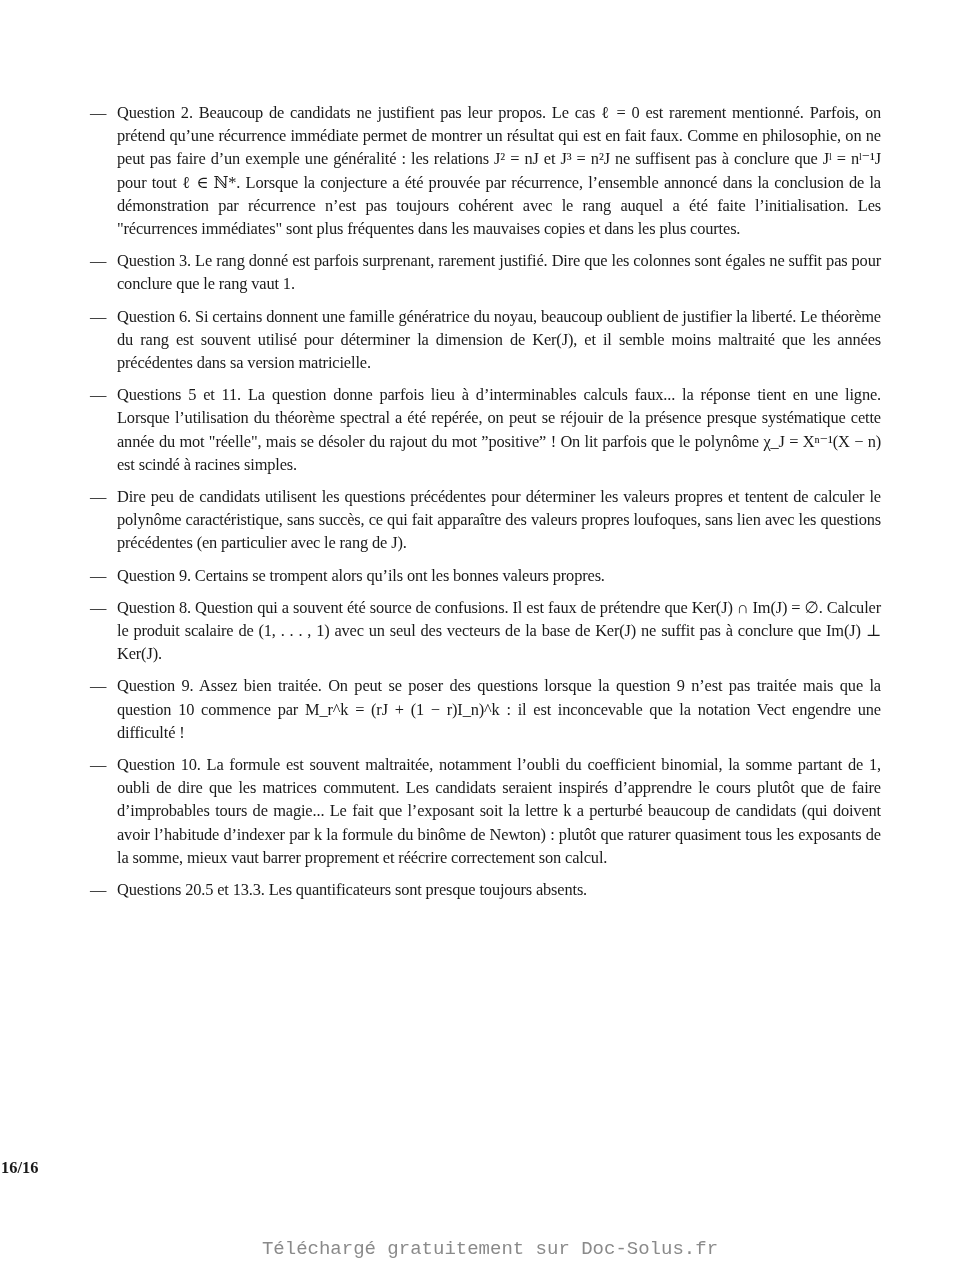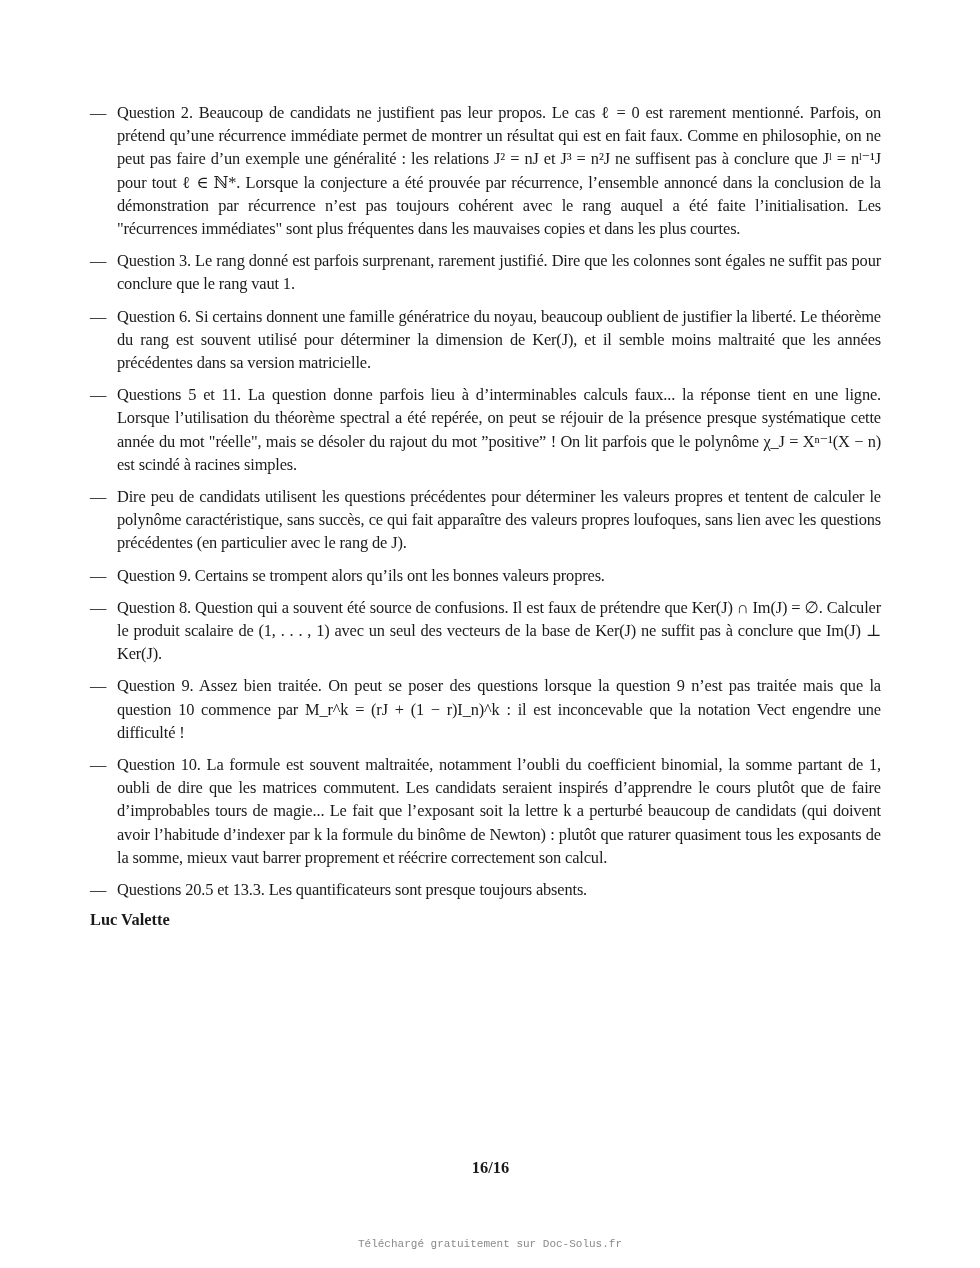--- a/index.html
+++ b/index.html
@@ -5,24 +5,24 @@
   html, body { margin: 0; padding: 0; background: #ffffff; }
   body { width: 980px; height: 1268px; position: relative; overflow: hidden;
          font-family: "Liberation Serif", "DejaVu Serif", serif; color: #1a1a1a; }
   .page { position: absolute; left: 90px; top: 92px; width: 800px; }
   .item { position: relative; padding-left: 18px; font-size: 16.4px; line-height: 23.2px;
           text-align: justify; margin-bottom: 7px; letter-spacing: -0.15px; }
   .item .dash { position: absolute; left: 0; top: 0; }
   .item p { margin: 9px; }
   .item p.extra { margin-top: 5px; }
   .author { font-weight: bold; font-size: 16.4px; margin-top: 9px; }
-  .pagenum { position: absolute; left: 1px; right: 0; top: 1158px; text-align: center;
+  .pagenum { position: absolute; left: 1px; right: 0; top: 1158px; 
              font-weight: bold; font-size: 16.4px; }
   .footer { position: absolute; left: 0; right: 0; top: 1238px; text-align: center;
-            font-family: "Liberation Mono", "DejaVu Sans Mono", monospace; font-size: 11px; color: #8a8a8a; }
+            font-family: "Liberation Mono", "DejaVu Sans Mono", monospace; font-size: 19px; color: #8a8a8a; }
 </style>
 </head>
 <body>
 
 <div class="page">
   <div class="item">
     <span class="dash">—</span>
     <p>Question 2. Beaucoup de candidats ne justifient pas leur propos. Le cas ℓ = 0 est rarement mentionné. Parfois, on prétend qu’une récurrence immédiate permet de montrer un résultat qui est en fait faux. Comme en philosophie, on ne peut pas faire d’un exemple une généralité : les relations J² = nJ et J³ = n²J ne suffisent pas à conclure que Jˡ = nˡ⁻¹J pour tout ℓ ∈ ℕ*. Lorsque la conjecture a été prouvée par récurrence, l’ensemble annoncé dans la conclusion de la démonstration par récurrence n’est pas toujours cohérent avec le rang auquel a été faite l’initialisation. Les "récurrences immédiates" sont plus fréquentes dans les mauvaises copies et dans les plus courtes.</p>
   </div>
   <div class="item">
@@ -54,17 +54,16 @@
     <p>Question 9. Assez bien traitée. On peut se poser des questions lorsque la question 9 n’est pas traitée mais que la question 10 commence par M_r^k = (rJ + (1 − r)I_n)^k : il est inconcevable que la notation Vect engendre une difficulté !</p>
   </div>
   <div class="item">
     <span class="dash">—</span>
     <p>Question 10. La formule est souvent maltraitée, notamment l’oubli du coefficient binomial, la somme partant de 1, oubli de dire que les matrices commutent. Les candidats seraient inspirés d’apprendre le cours plutôt que de faire d’improbables tours de magie... Le fait que l’exposant soit la lettre k a perturbé beaucoup de candidats (qui doivent avoir l’habitude d’indexer par k la formule du binôme de Newton) : plutôt que raturer quasiment tous les exposants de la somme, mieux vaut barrer proprement et réécrire correctement son calcul.</p>
   </div>
   <div class="item">
     <span class="dash">—</span>
     <p>Questions 20.5 et 13.3. Les quantificateurs sont presque toujours absents.</p>
   </div>
-  <div class="author">Luc Valette</div>
 </div>
 
 <div class="pagenum">16/16</div>
 <div class="footer">Téléchargé gratuitement sur Doc-Solus.fr</div>
 
 </body></html>

